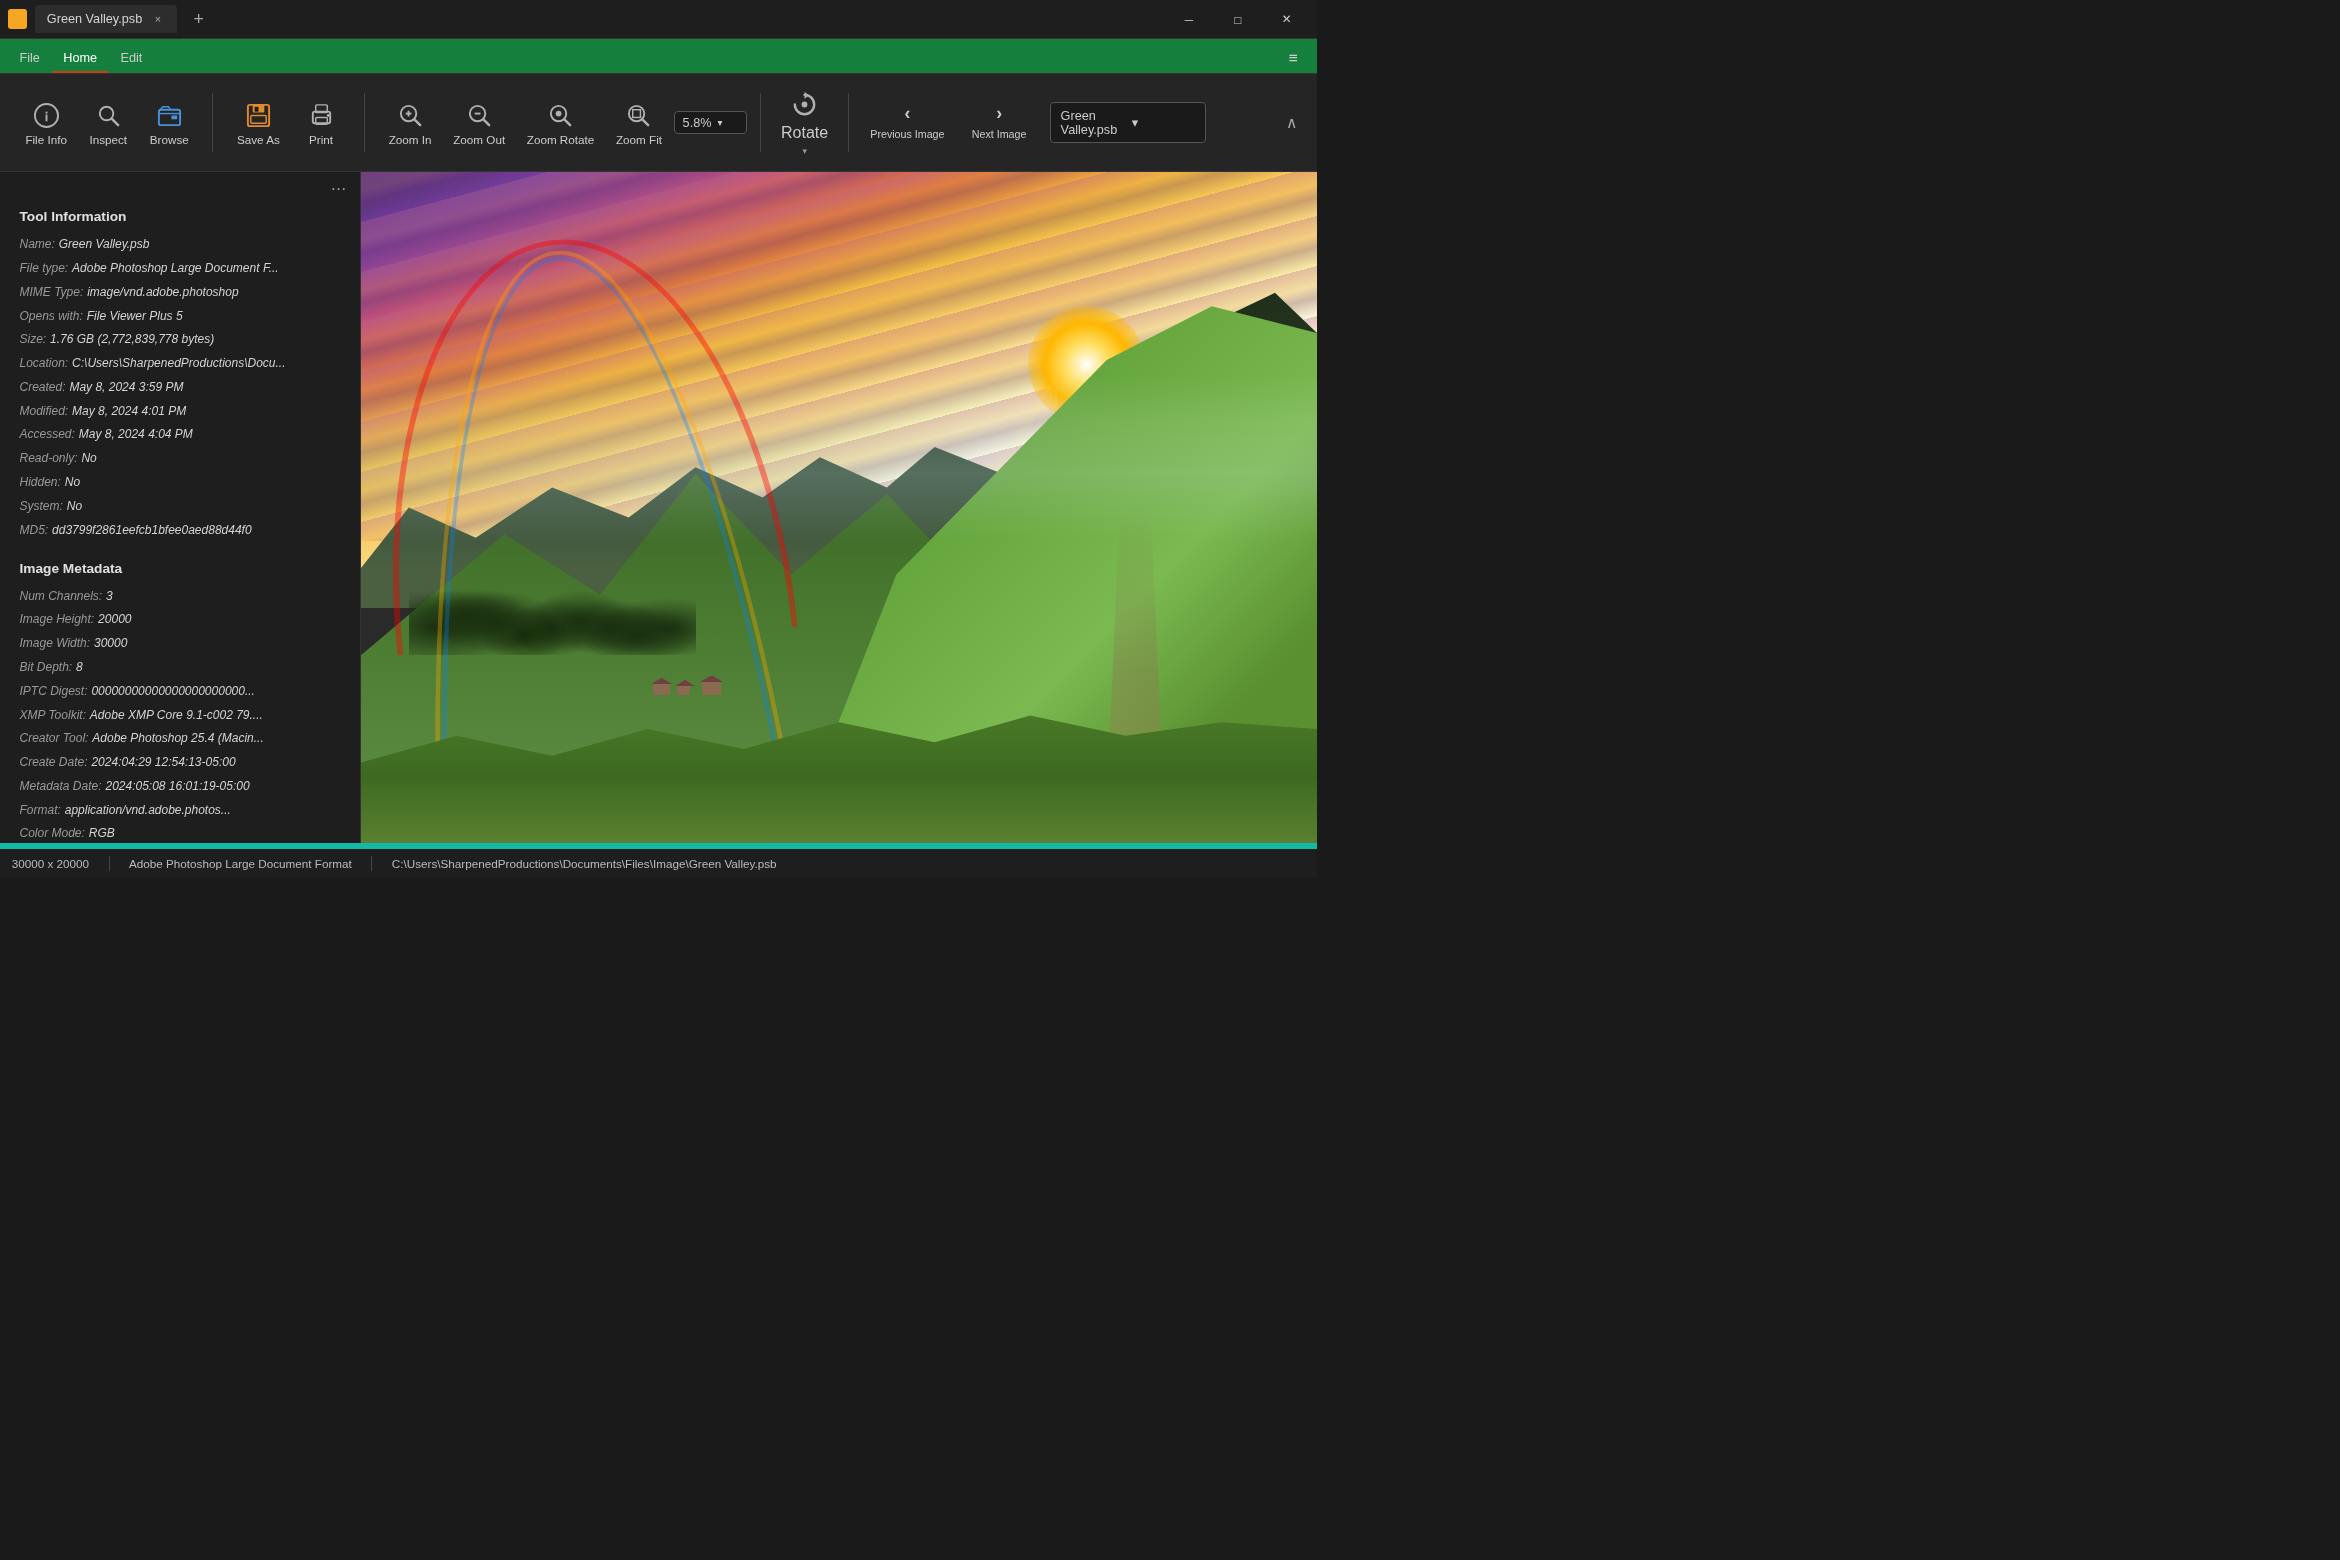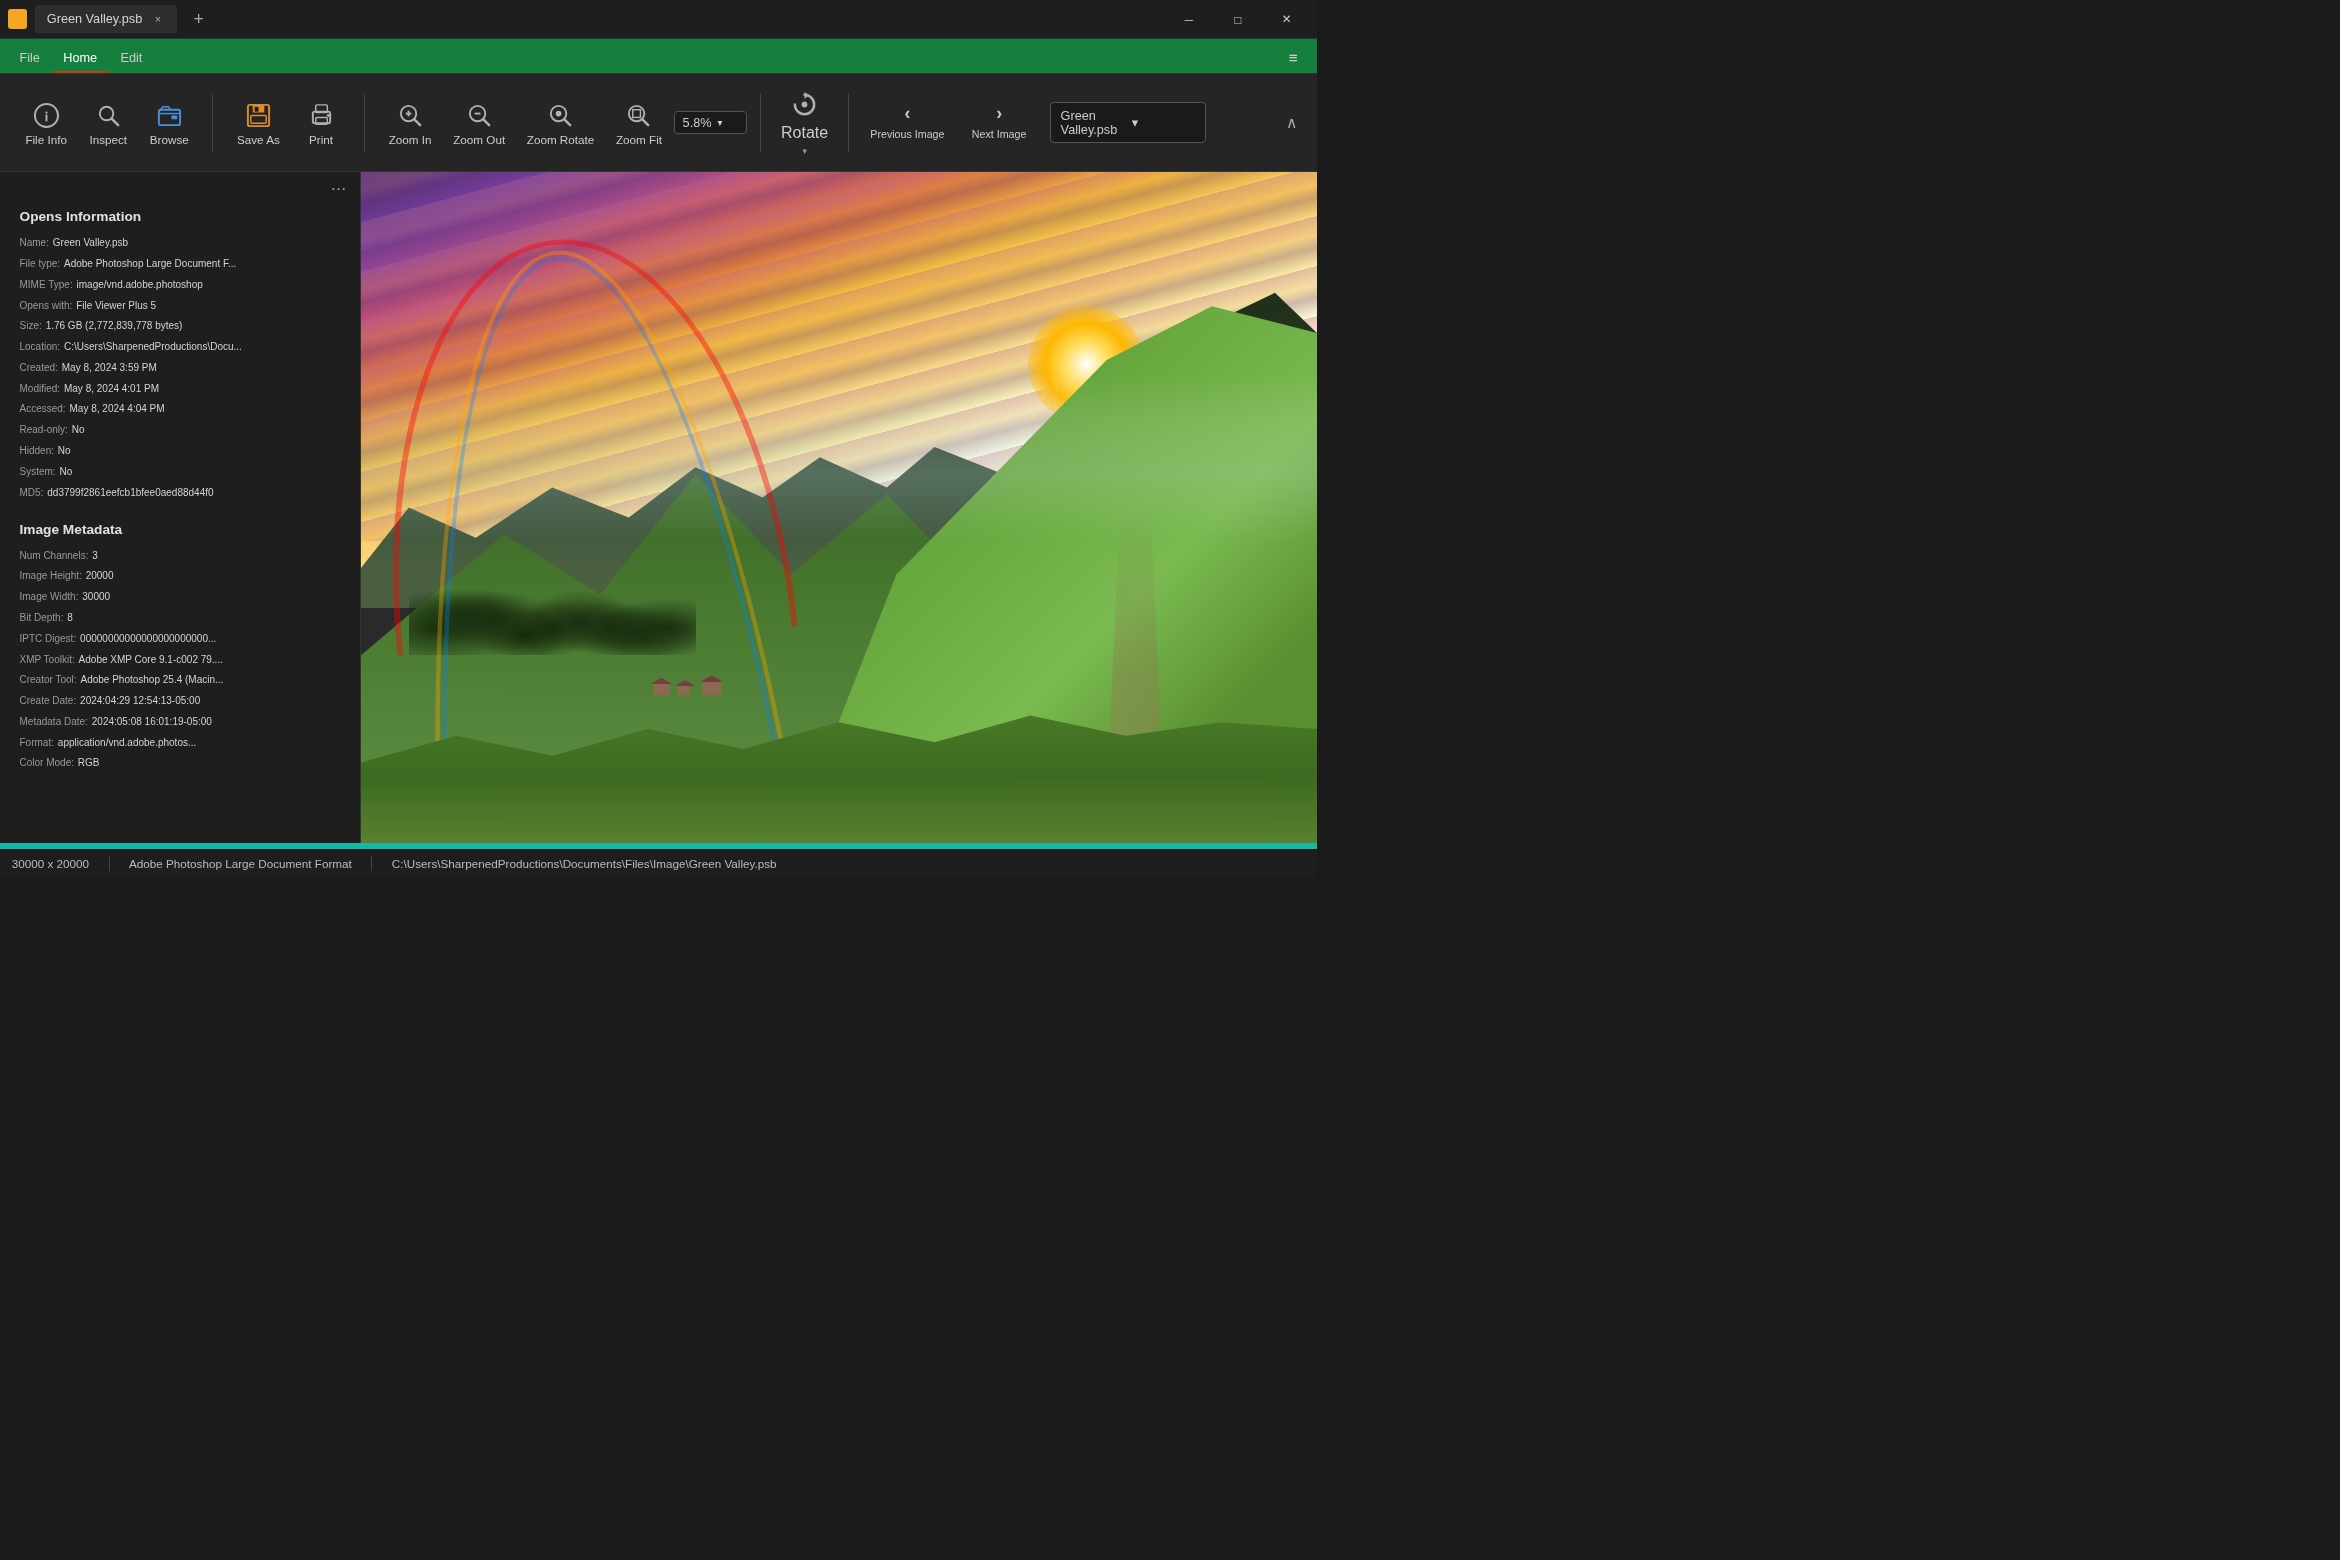--- a/index.html
+++ b/index.html
@@ -278,22 +278,23 @@
     .section-title {
       font-size: 13.7px;
       font-weight: 600;
       color: #e0e0e0;
       padding: 3.9px 19.5px 7.8px;
     }
 
     .info-row {
       display: flex;
       padding: 2.9px 19.5px;
-      font-size: 10px;
+      font-size: 12px;
       line-height: 1.5;
+      font-style: italic;
     }
     .info-label {
       color: #999;
       flex-shrink: 0;
       margin-right: 3.9px;
     }
     .info-value {
       color: #d4d4d4;
       word-break: break-all;
     }
@@ -727,21 +728,21 @@
   <div class="collapse-btn">∧</div>
 </div>
 
 <div class="main-content">
 
   <div class="left-panel">
     <div class="panel-header">
       <div class="three-dots">⋯</div>
     </div>
 
-    <div class="section-title">Opens Information</div>
+    <div class="section-title">Tool Information</div>
     <div>
       <div class="info-row">
         <span class="info-label">Name:</span>
         <span class="info-value">Green Valley.psb</span>
       </div>
       <div class="info-row">
         <span class="info-label">File type:</span>
         <span class="info-value">Adobe Photoshop Large Document F...</span>
       </div>
       <div class="info-row">

